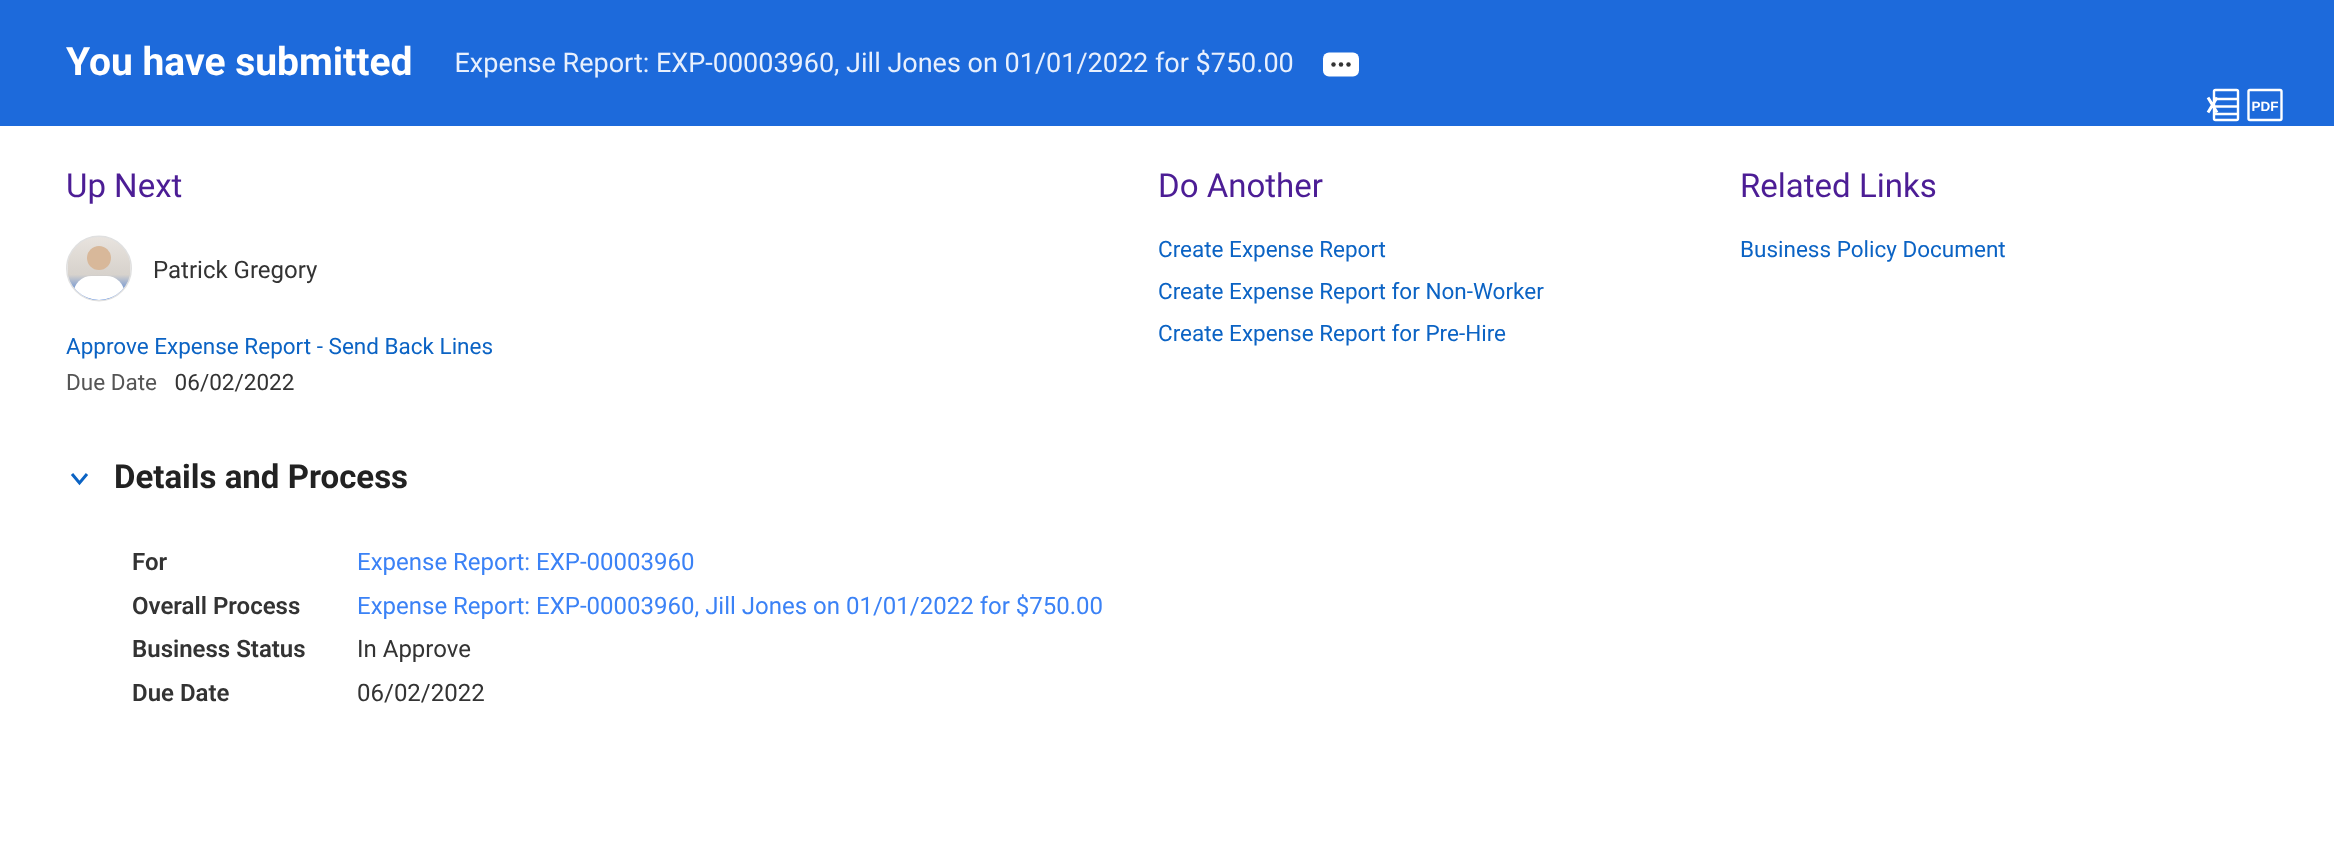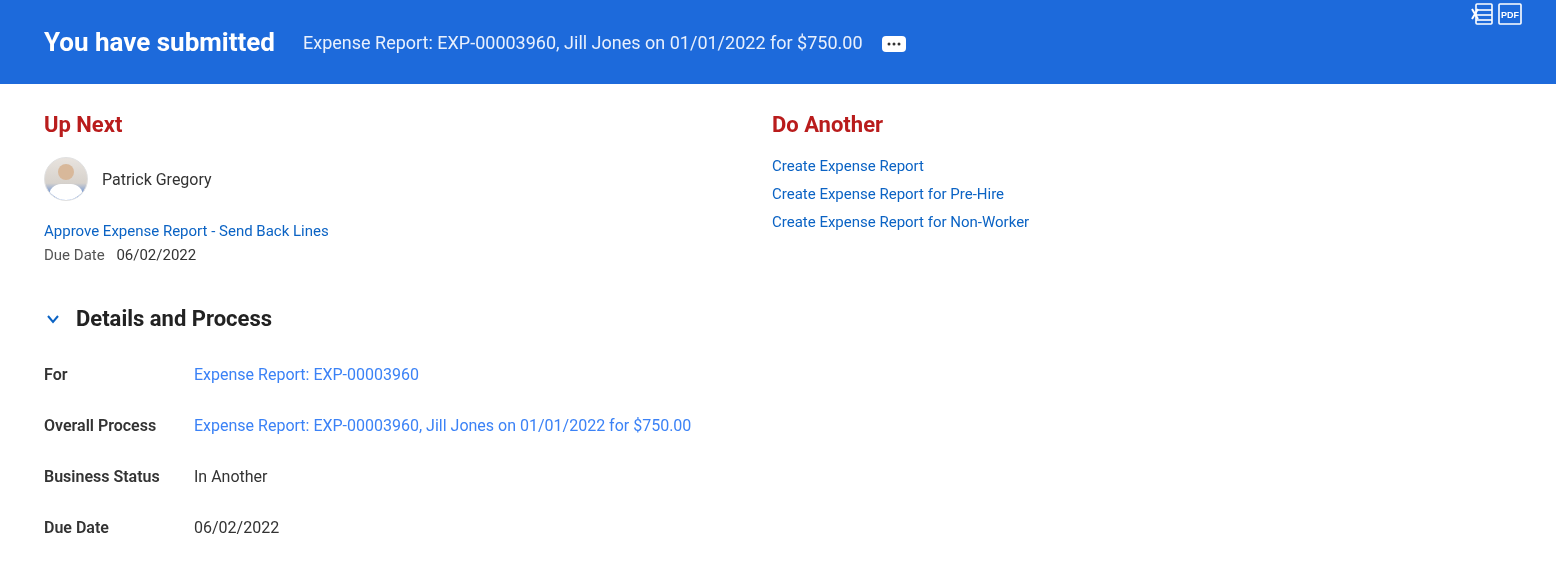--- a/index.html
+++ b/index.html
@@ -45,21 +45,21 @@
       vertical-align: middle;
       cursor: pointer;
     }
     .more-pill svg { display: block; }
     .header-actions {
       position: absolute;
       right: 32px;
       top: 0;
       bottom: 0;
       display: flex;
-      align-items: flex-start;
+      align-items: flex-end;
     }
     .action-icon {
       width: 28px;
       height: 28px;
       display: flex;
       align-items: center;
       justify-content: center;
       cursor: pointer;
       color: #ffffff;
     }
@@ -71,22 +71,22 @@
     .columns {
       display: flex;
       gap: 8px;
     }
     .col-left { flex: 0 0 720px; }
     .col-mid  { flex: 0 0 380px; }
     .col-right{ flex: 1; }
 
     .section-heading {
       font-size: 22px;
-      font-weight: 700;
-      color: #b91c1c;
+      font-weight: 400;
+      color: #4c1d95;
       margin-bottom: 20px;
     }
 
     .up-next-person {
       display: flex;
       align-items: center;
       gap: 14px;
       margin-bottom: 20px;
     }
     .avatar {
@@ -162,22 +162,23 @@
     }
     .details-title {
       font-size: 22px;
       font-weight: 700;
       color: #222;
     }
 
     .kv-grid {
       display: grid;
       grid-template-columns: 150px 1fr;
-      row-gap: 32px;
+      row-gap: 10px;
       font-size: 16px;
+      margin-left: 44px;
     }
     .kv-label {
       color: #333;
       font-weight: 600;
     }
     .kv-value {
       color: #333;
     }
     .kv-value.link-val {
       color: #3b82f6;
@@ -232,25 +233,31 @@
       <div class="due-row">
         <span class="due-label">Due Date</span>
         <span class="due-value">06/02/2022</span>
       </div>
     </div>
 
     <div class="col-mid">
       <div class="section-heading">Do Another</div>
       <div class="link-list">
         <a class="link">Create Expense Report</a>
+        <a class="link">Create Expense Report for Non-Worker</a>
         <a class="link">Create Expense Report for Pre-Hire</a>
-        <a class="link">Create Expense Report for Non-Worker</a>
-      </div>
-    </div>
-
+      </div>
+    </div>
+
+    <div class="col-right">
+      <div class="section-heading">Related Links</div>
+      <div class="link-list">
+        <a class="link">Business Policy Document</a>
+      </div>
+    </div>
 
   </div>
 
   <div class="details-section">
     <div class="details-header">
       <span class="chevron">
         <svg width="14" height="14" viewBox="0 0 14 14" fill="none" stroke="#0b63c4" stroke-width="2">
           <polyline points="2,4 7,10 12,4"></polyline>
         </svg>
       </span>
@@ -258,20 +265,20 @@
     </div>
 
     <div class="kv-grid">
       <div class="kv-label">For</div>
       <div class="kv-value link-val">Expense Report: EXP-00003960</div>
 
       <div class="kv-label">Overall Process</div>
       <div class="kv-value link-val">Expense Report: EXP-00003960, Jill Jones on 01/01/2022 for $750.00</div>
 
       <div class="kv-label">Business Status</div>
-      <div class="kv-value">In Another</div>
+      <div class="kv-value">In Approve</div>
 
       <div class="kv-label">Due Date</div>
       <div class="kv-value">06/02/2022</div>
     </div>
   </div>
 
 </div>
 
 </body></html>

